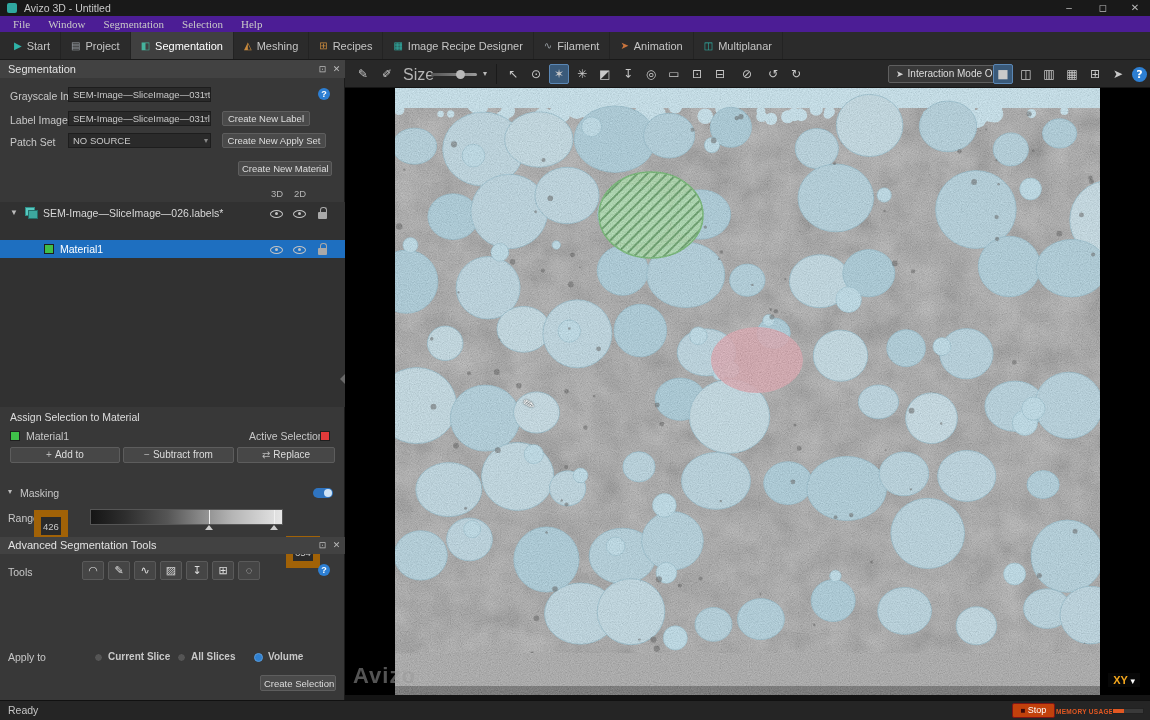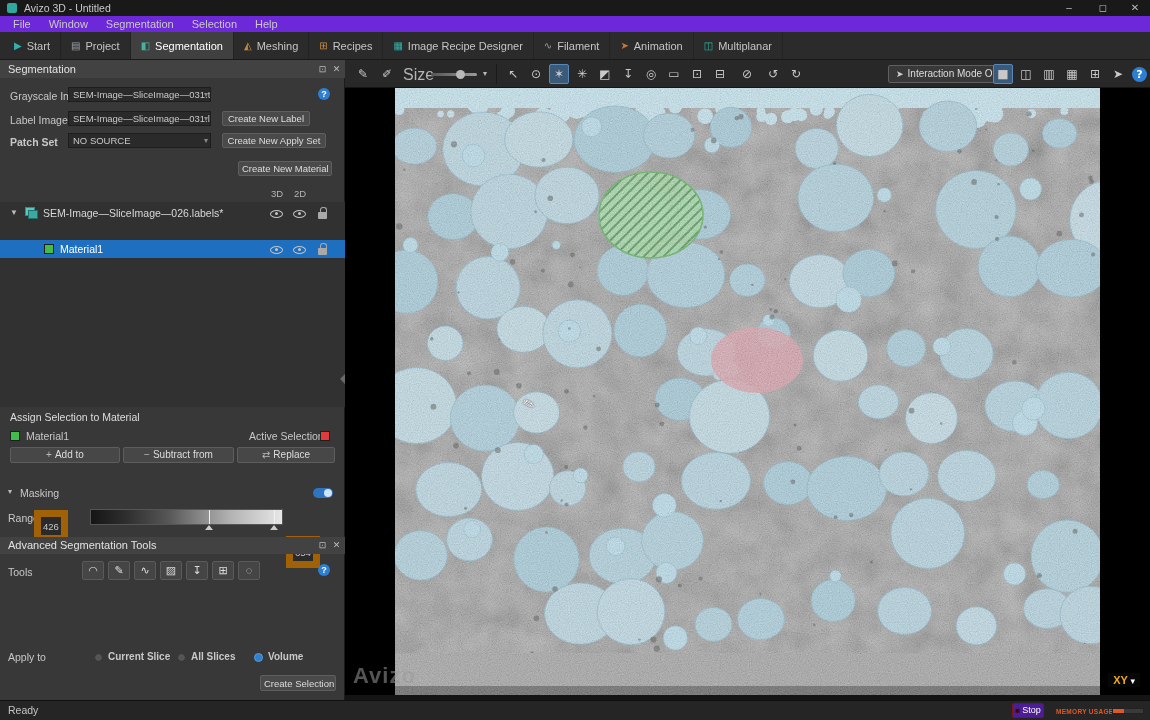--- a/index.html
+++ b/index.html
@@ -9,21 +9,21 @@
 
   
   .titlebar { position:absolute; left:0; top:0; width:1150px; height:16px; background:#191919; }
   .titlebar .title { position:absolute; left:24px; top:2px; font-size:10.5px; color:#c9c9c9; }
   .appicon { position:absolute; left:7px; top:3px; width:10px; height:10px; background:#2fa8a0; border-radius:2px; }
   .winbtn { position:absolute; top:0; width:22px; height:16px; text-align:center; line-height:15px; font-size:10px; color:#bbb; cursor:default; }
   .icon-min::after { content:"–"; }
   .icon-max::after { content:"◻"; }
   .icon-close::after { content:"✕"; }
 
-  .menubar { position:absolute; left:0; top:16px; width:1150px; height:16px; background:#6d28d9; display:flex; align-items:center; padding-left:4px; }
+  .menubar { position:absolute; left:0; top:16px; width:1150px; height:16px; background:#4c1d95; display:flex; align-items:center; padding-left:4px;font-family:Liberation Serif, serif; }
   .menuitem { font-size:11px; color:#c9c9c9; padding:0 9px; height:16px; line-height:16px; }
 
   .ribbon { position:absolute; left:0; top:32px; width:1150px; height:28px; background:#2b2b2b; border-bottom:1px solid #191919; display:flex; align-items:stretch; padding-left:4px; }
   .rtab { display:flex; align-items:center; gap:5px; padding:0 10px; font-size:11px; color:#c5c5c5; border-right:1px solid #232323; }
   .rtab.active { background:#404040; color:#fff; }
   .ri { font-size:10px; }
   .rtab:nth-child(1) .ri{color:#2fb3a8;} .rtab:nth-child(2) .ri{color:#9aa0a6;}
   .rtab:nth-child(3) .ri{color:#45b39d;} .rtab:nth-child(4) .ri{color:#c98a3d;}
   .rtab:nth-child(5) .ri{color:#c98a3d;} .rtab:nth-child(6) .ri{color:#2fb3a8;}
   .rtab:nth-child(7) .ri{color:#9aa0a6;} .rtab:nth-child(8) .ri{color:#c9743d;}
@@ -92,21 +92,21 @@
   #vp-svg { position:absolute; left:50px; top:0; }
   .watermark { position:absolute; left:8px; bottom:6px; font-size:22px; font-weight:bold; color:#9a9a9a; opacity:.55; letter-spacing:1px; }
   .xybadge { position:absolute; right:10px; bottom:8px; background:rgba(10,10,10,.65); padding:1px 5px; font-size:11px; font-weight:bold; color:#f4a71d; }
   .xybadge::after { content:" ▾"; color:#fff; font-size:9px; font-weight:normal; }
   .vcursor { position:absolute; left:178px; top:308px; color:#fff; font-size:14px; text-shadow:0 0 2px #000; transform:rotate(-15deg); }
   .vcursor::after { content:"✎"; }
 
   
   .statusbar { position:absolute; left:0; top:700px; width:1150px; height:20px; background:#252525; border-top:1px solid #111; }
   .ready { position:absolute; left:8px; top:3px; font-size:10.5px; color:#c5c5c5; }
-  .stopbtn { position:absolute; left:1012px; top:2px; width:32px; height:15px; background:#4c1d95; border:1px solid #7e1515; border-radius:2px; color:#fff; font-size:9px; line-height:13px; }
+  .stopbtn { position:absolute; left:1012px; top:2px; width:43px; height:15px; background:#c2410c; border:1px solid #7e1515; border-radius:2px; color:#fff; font-size:9px; line-height:13px; }
   .stopbtn::before { content:"■ "; color:#3d0a0a; font-size:8px; }
   .memlabel { position:absolute; left:1056px; top:7px; font-size:6.5px; font-weight:bold; color:#e25822; letter-spacing:.3px; }
   .membar { position:absolute; left:1112px; top:7px; width:32px; height:6px; background:#3a3a3a; border:1px solid #222; }
   .membar::after { content:""; position:absolute; left:0; top:0; height:100%; width:38%; background:#e25822; }
 
   .splitgrip { position:absolute; left:340px; top:374px; width:0; height:0; border-top:5px solid transparent; border-bottom:5px solid transparent; border-right:5px solid #6a6a6a; }
 </style>
 </head>
 <body>
 
@@ -175,21 +175,21 @@
     </div>
 
     <span class="plabel" style="left:10px; top:29px;">Grayscale Image</span>
     <div class="select" style="left:68px; top:27px; width:143px;"><span>SEM-Image—SliceImage—031.tif*</span></div>
     <span class="info" style="left:318px; top:28px;"></span>
 
     <span class="plabel" style="left:10px; top:53px;">Label Image</span>
     <div class="select" style="left:68px; top:51px; width:143px;"><span>SEM-Image—SliceImage—031.labe</span></div>
     <button class="pbtn" style="left:222px; top:51px; width:88px;">Create New Label</button>
 
-    <span class="plabel" style="left:10px; top:75px;font-weight:bold;">Patch Set</span>
+    <span class="plabel" style="left:10px; top:75px;">Patch Set</span>
     <div class="select" style="left:68px; top:73px; width:143px;"><span>NO SOURCE</span></div>
     <button class="pbtn" style="left:222px; top:73px; width:104px;">Create New Apply Set</button>
 
     <button class="pbtn" style="left:238px; top:101px; width:94px;">Create New Material</button>
 
     <span class="plabel" style="left:271px; top:126px; font-size:9.5px; color:#b5b5b5;">3D</span>
     <span class="plabel" style="left:294px; top:126px; font-size:9.5px; color:#b5b5b5;">2D</span>
 
     <div class="treebox">
       <div class="trow" style="top:2px;">

